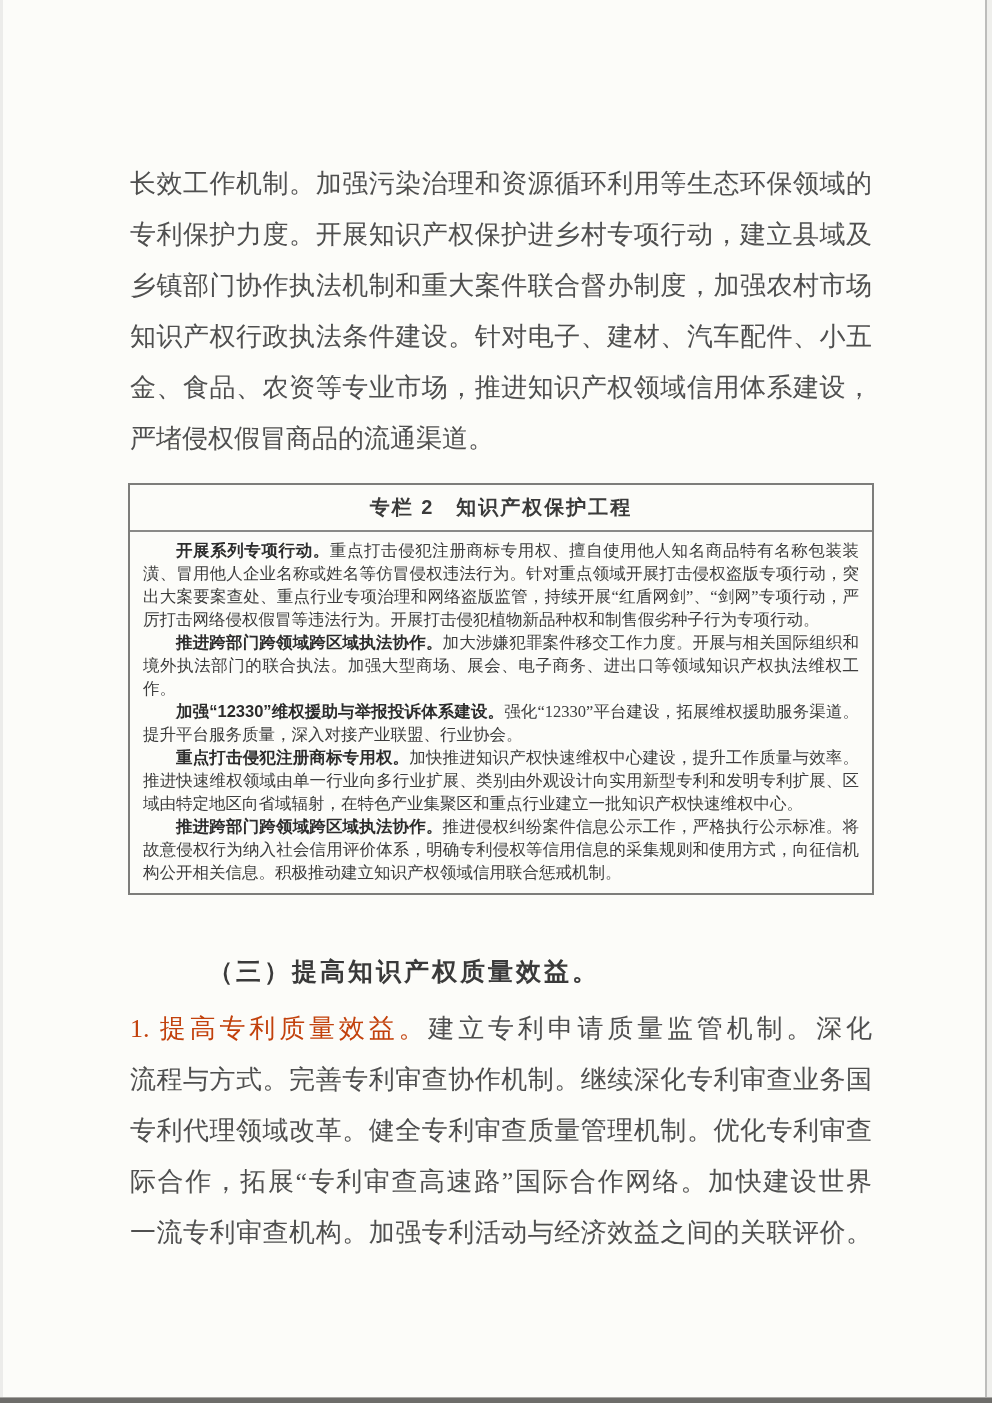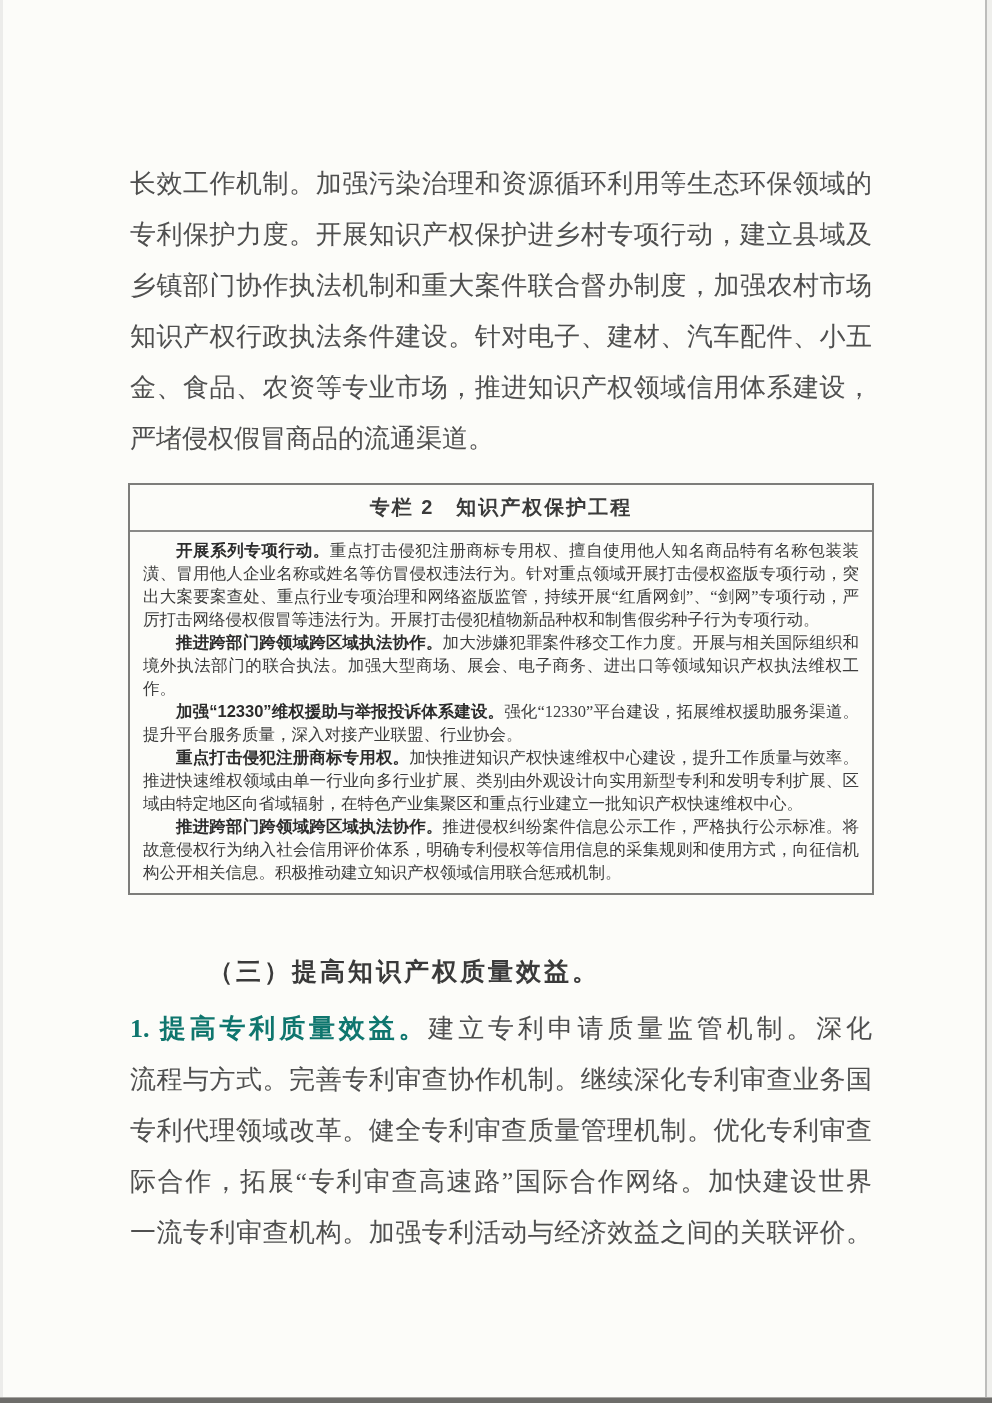--- a/index.html
+++ b/index.html
@@ -48,21 +48,21 @@
   }
 
   
   #section-heading{
     position:absolute;left:182px;top:955px;
     font-size:25px;font-weight:bold;color:#3a3a3a;letter-spacing:3px;margin-left:26px;
   }
 
   
   #body-bottom{top:1003px;}
-  #body-bottom .lead{font-weight:bold;color:#0f766e;}
+  #body-bottom .lead{font-weight:normal;color:#c2410c;}
 
   
   #page-number{
     position:absolute;left:130px;top:1246px;width:742px;
     text-align:right;padding-right:28px;box-sizing:border-box;
     font-size:19px;color:#5a5a5a;letter-spacing:4px;line-height:28px;
   }
 </style>
 </head>
 <body>

